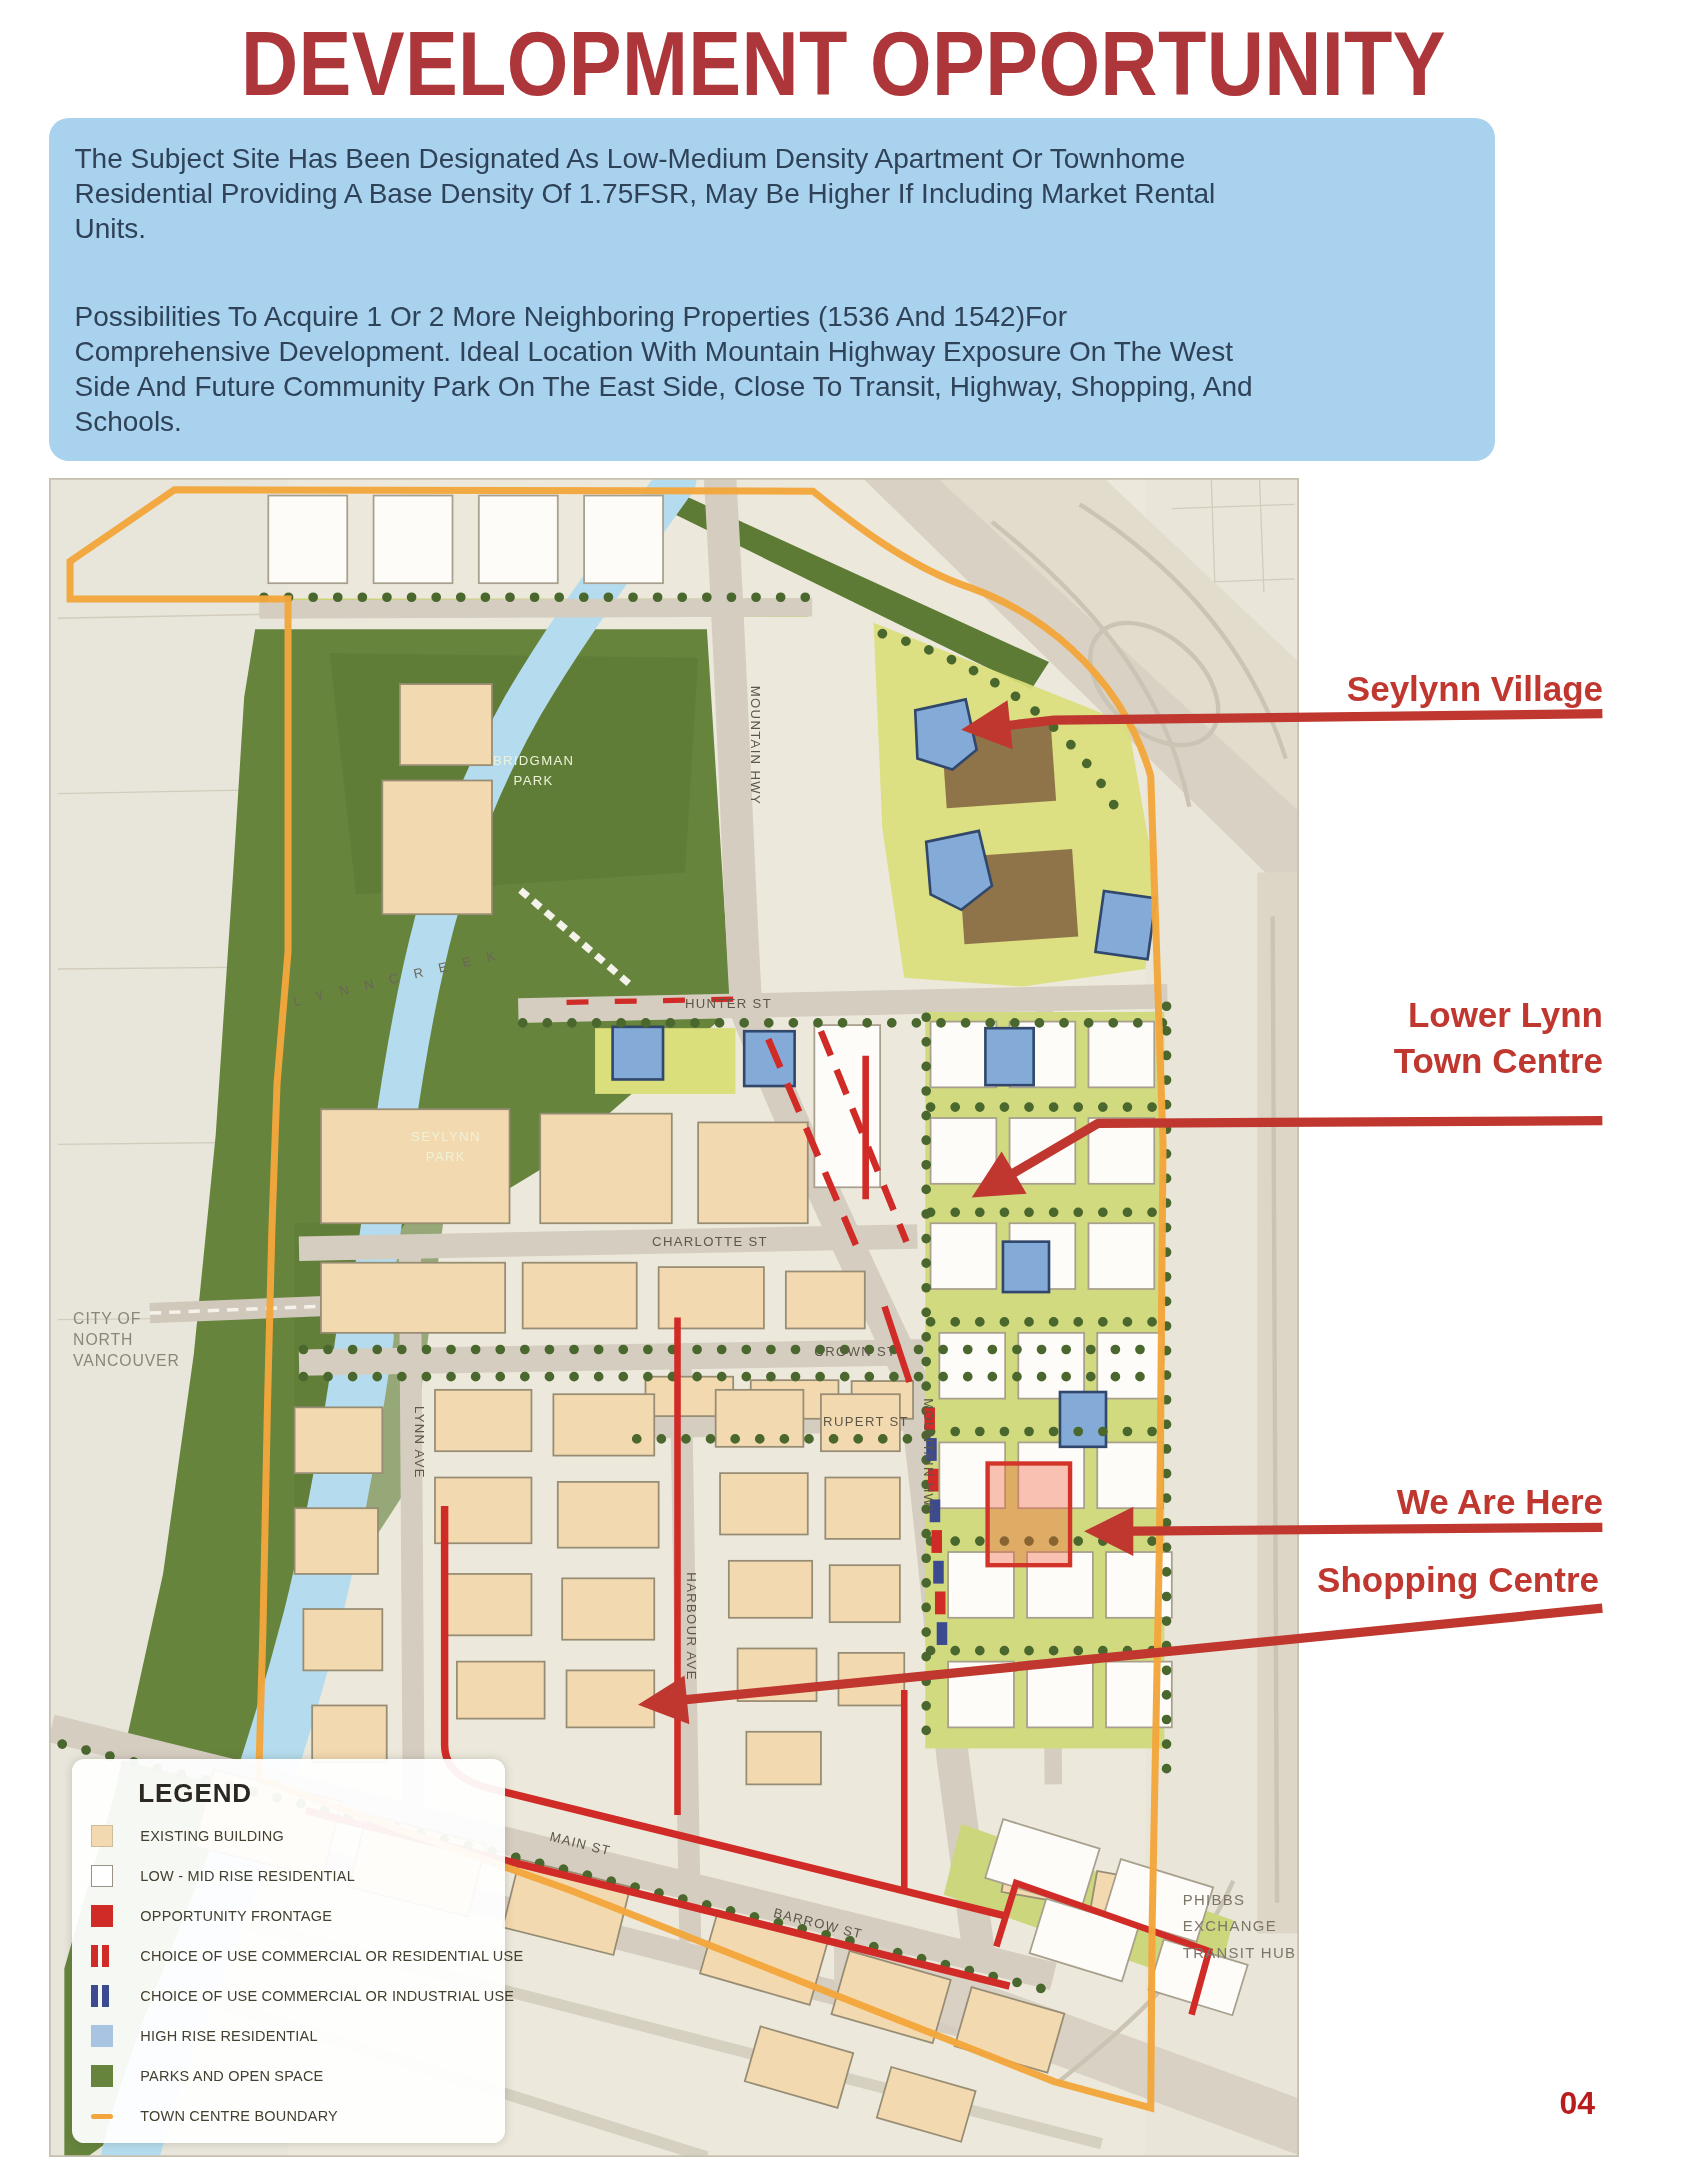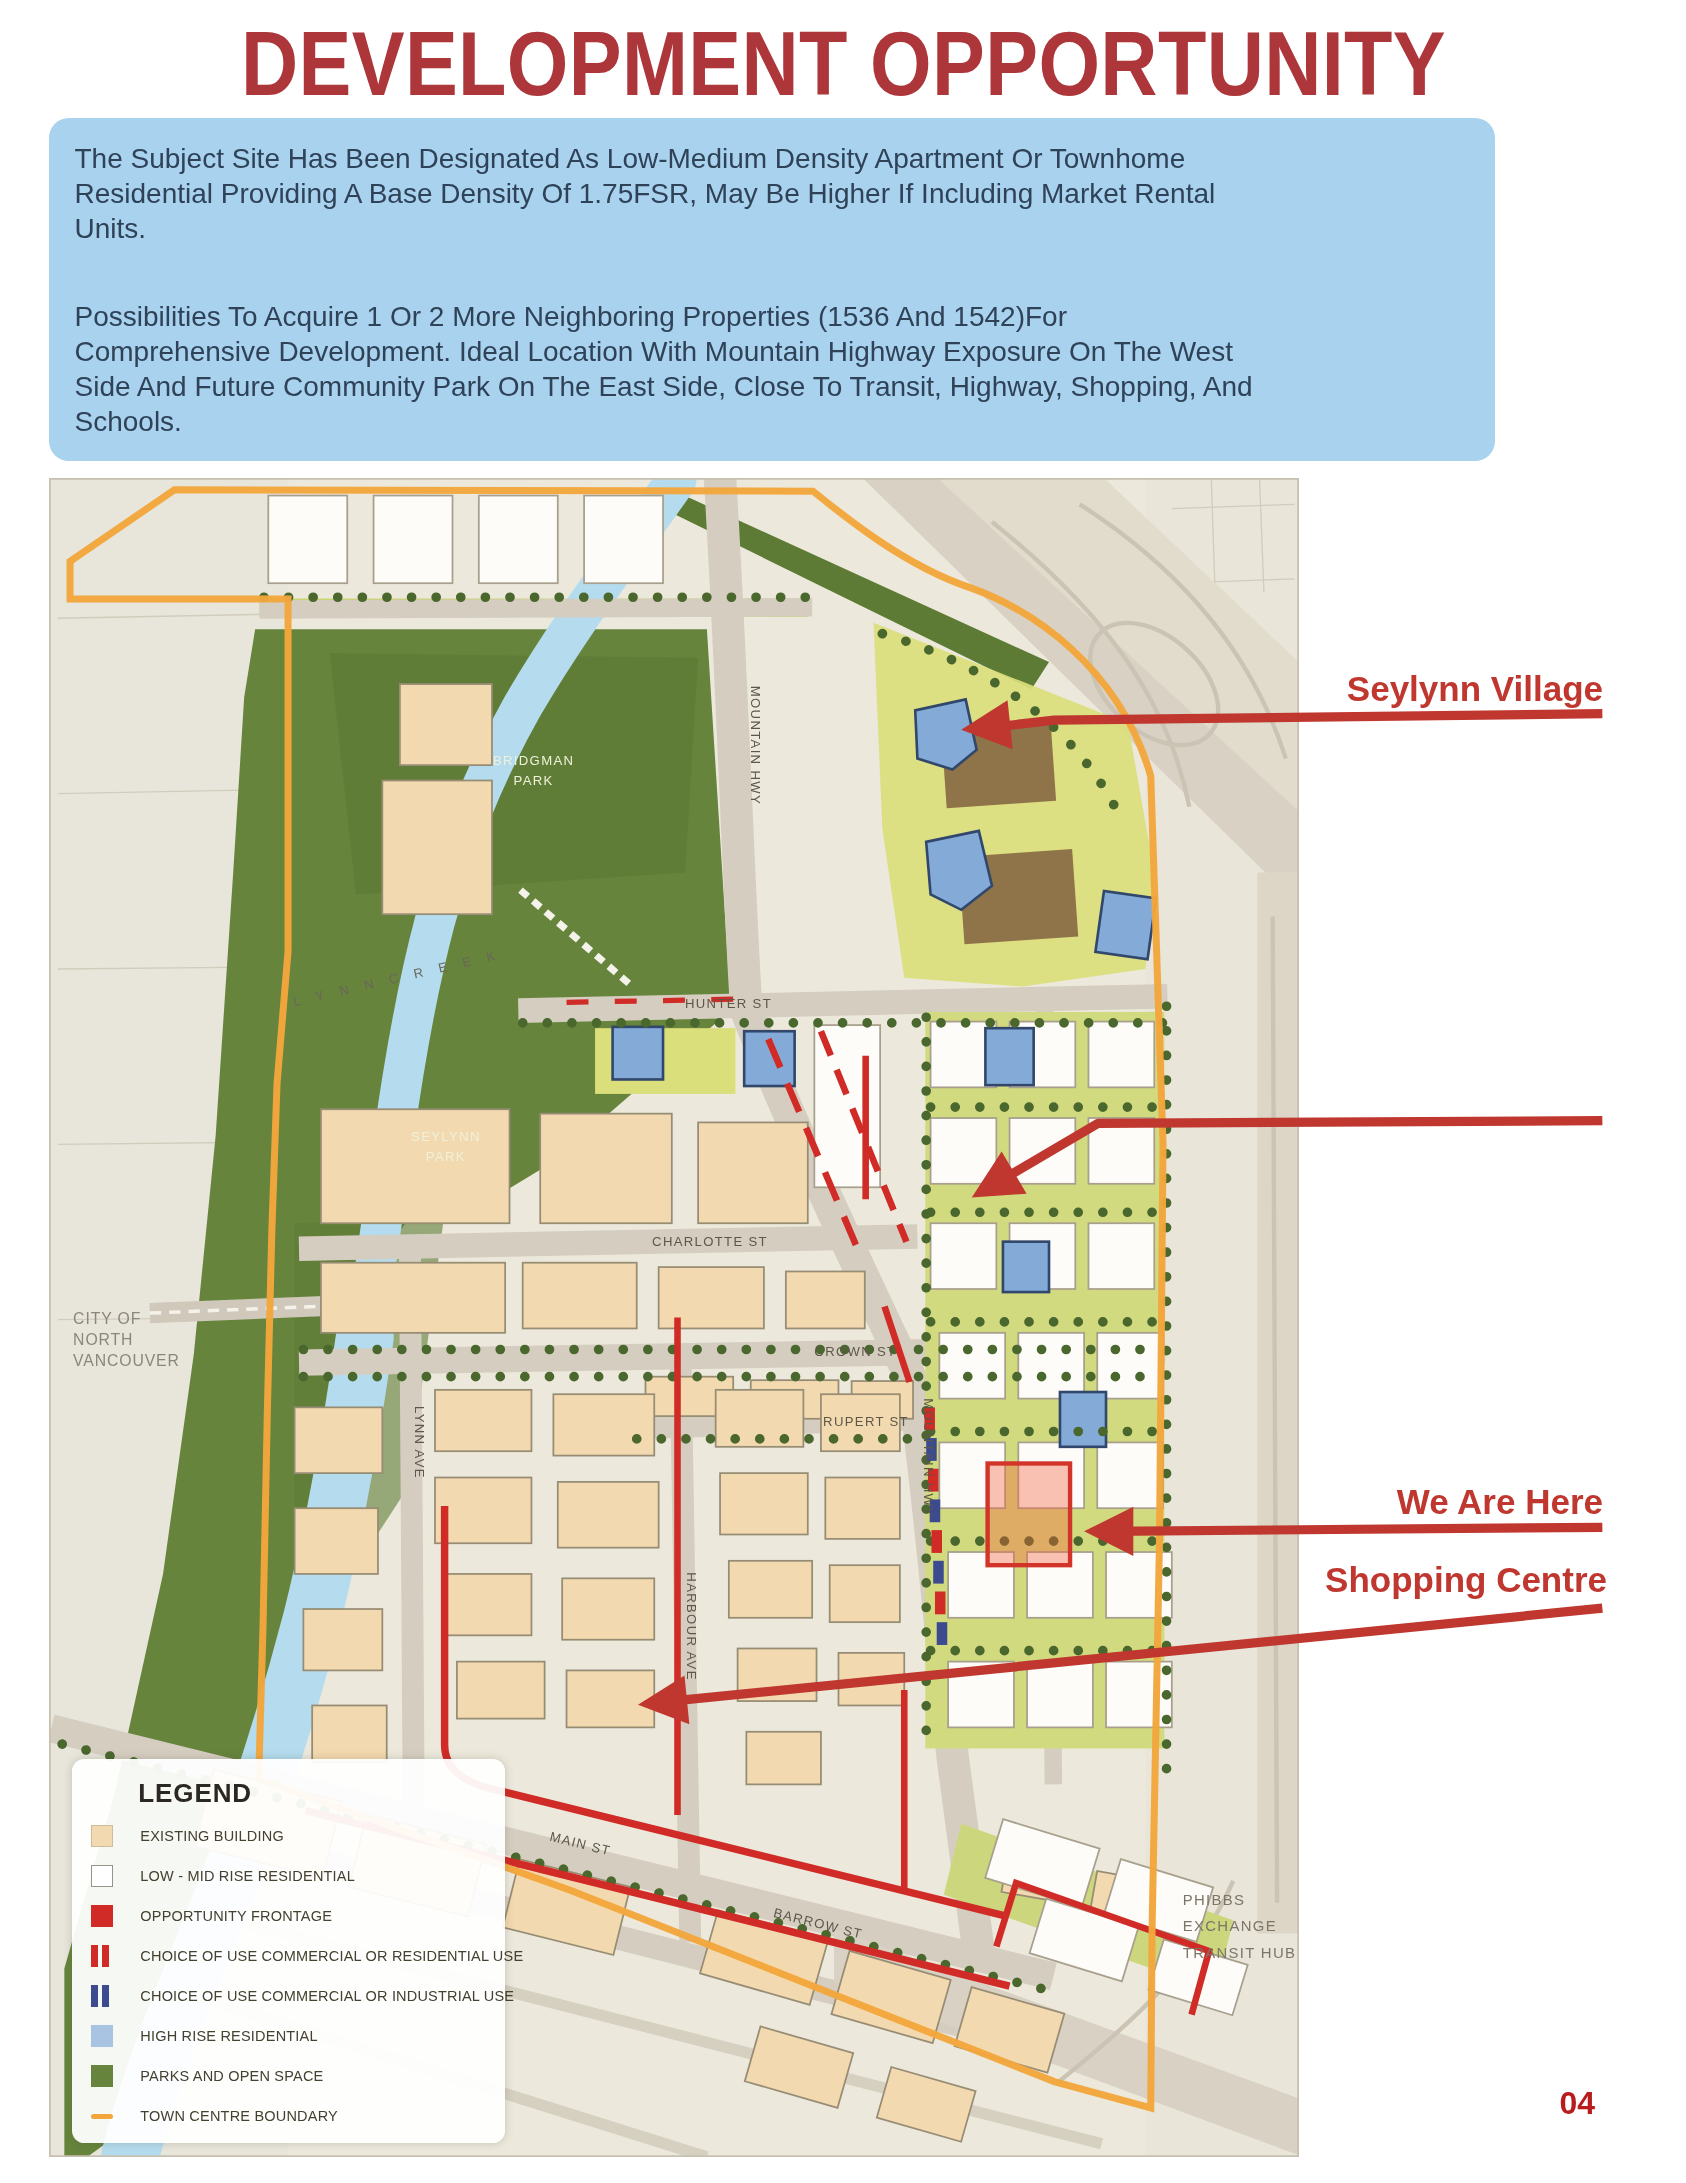--- a/index.html
+++ b/index.html
@@ -18,21 +18,21 @@
   .map-wrap{position:absolute;left:49px;top:478px;width:1250px;height:1679px;z-index:1;}
   .map-wrap svg{display:block;width:100%;height:100%;}
   
   .overlay{position:absolute;left:0;top:0;width:1687px;height:2183px;z-index:2;pointer-events:none;}
   
   .callout{position:absolute;z-index:3;color:#bf372e;font-weight:bold;font-size:35px;
            line-height:1.3;text-align:right;white-space:pre-line;}
   .co-seylynn{right:84px;top:666px;}
   .co-lowerlynn{right:84px;top:992px;}
   .co-wearehere{right:84px;top:1479px;}
-  .co-shopping{right:80px;top:1557px;margin-left:48px;}
+  .co-shopping{right:88px;top:1557px;margin-left:48px;}
   
   .legend{position:absolute;left:72px;top:1759px;width:433px;height:384px;z-index:4;
           background:rgba(255,255,255,.94);border-radius:12.3px;box-sizing:border-box;
           padding:19.3px 13px 13px 19.3px;box-shadow:0 0 8px rgba(80,75,60,.25);}
   .legend-title{font-size:26px;font-weight:bold;color:#2b2721;margin:0 0 16px 47px;letter-spacing:0.9px;}
   .legend-row{display:flex;align-items:center;margin-bottom:18px;margin-top:12px;}
   .legend-swatch{width:22px;height:22px;flex:0 0 auto;margin-right:27px;display:flex;gap:4px;}
   .sw-box{width:22px;height:22px;}
   .sw-bar{width:7px;height:22px;}
   .sw-line{width:32px;height:5.3px;border-radius:2.6px;align-self:center;}
@@ -325,20 +325,22 @@
         <path d="M0,0 L112,-56 L112,56 Z" stroke="none" transform="translate(2468,3487)"></path>
       </g>
       <g>
         <polyline points="3648,3662 1505,3876" fill="none"></polyline>
         <path d="M0,0 L112,-56 L112,56 Z" stroke="none" transform="translate(1452,3882) rotate(-5.7)"></path>
       </g>
     </g>
   </svg>
 
   <div class="callout co-seylynn">Seylynn Village</div>
+  <div class="callout co-lowerlynn">Lower Lynn
+Town Centre</div>
   <div class="callout co-wearehere">We Are Here</div>
   <div class="callout co-shopping">Shopping Centre</div>
 
   <div class="legend">
     <div class="legend-title">LEGEND</div>
 
     <div class="legend-row">
       <span class="legend-swatch">
           <span class="sw-box" style="background:#f3d9af;border:0.9px solid #cbbd9c;box-sizing:border-box;"></span>
         </span>

